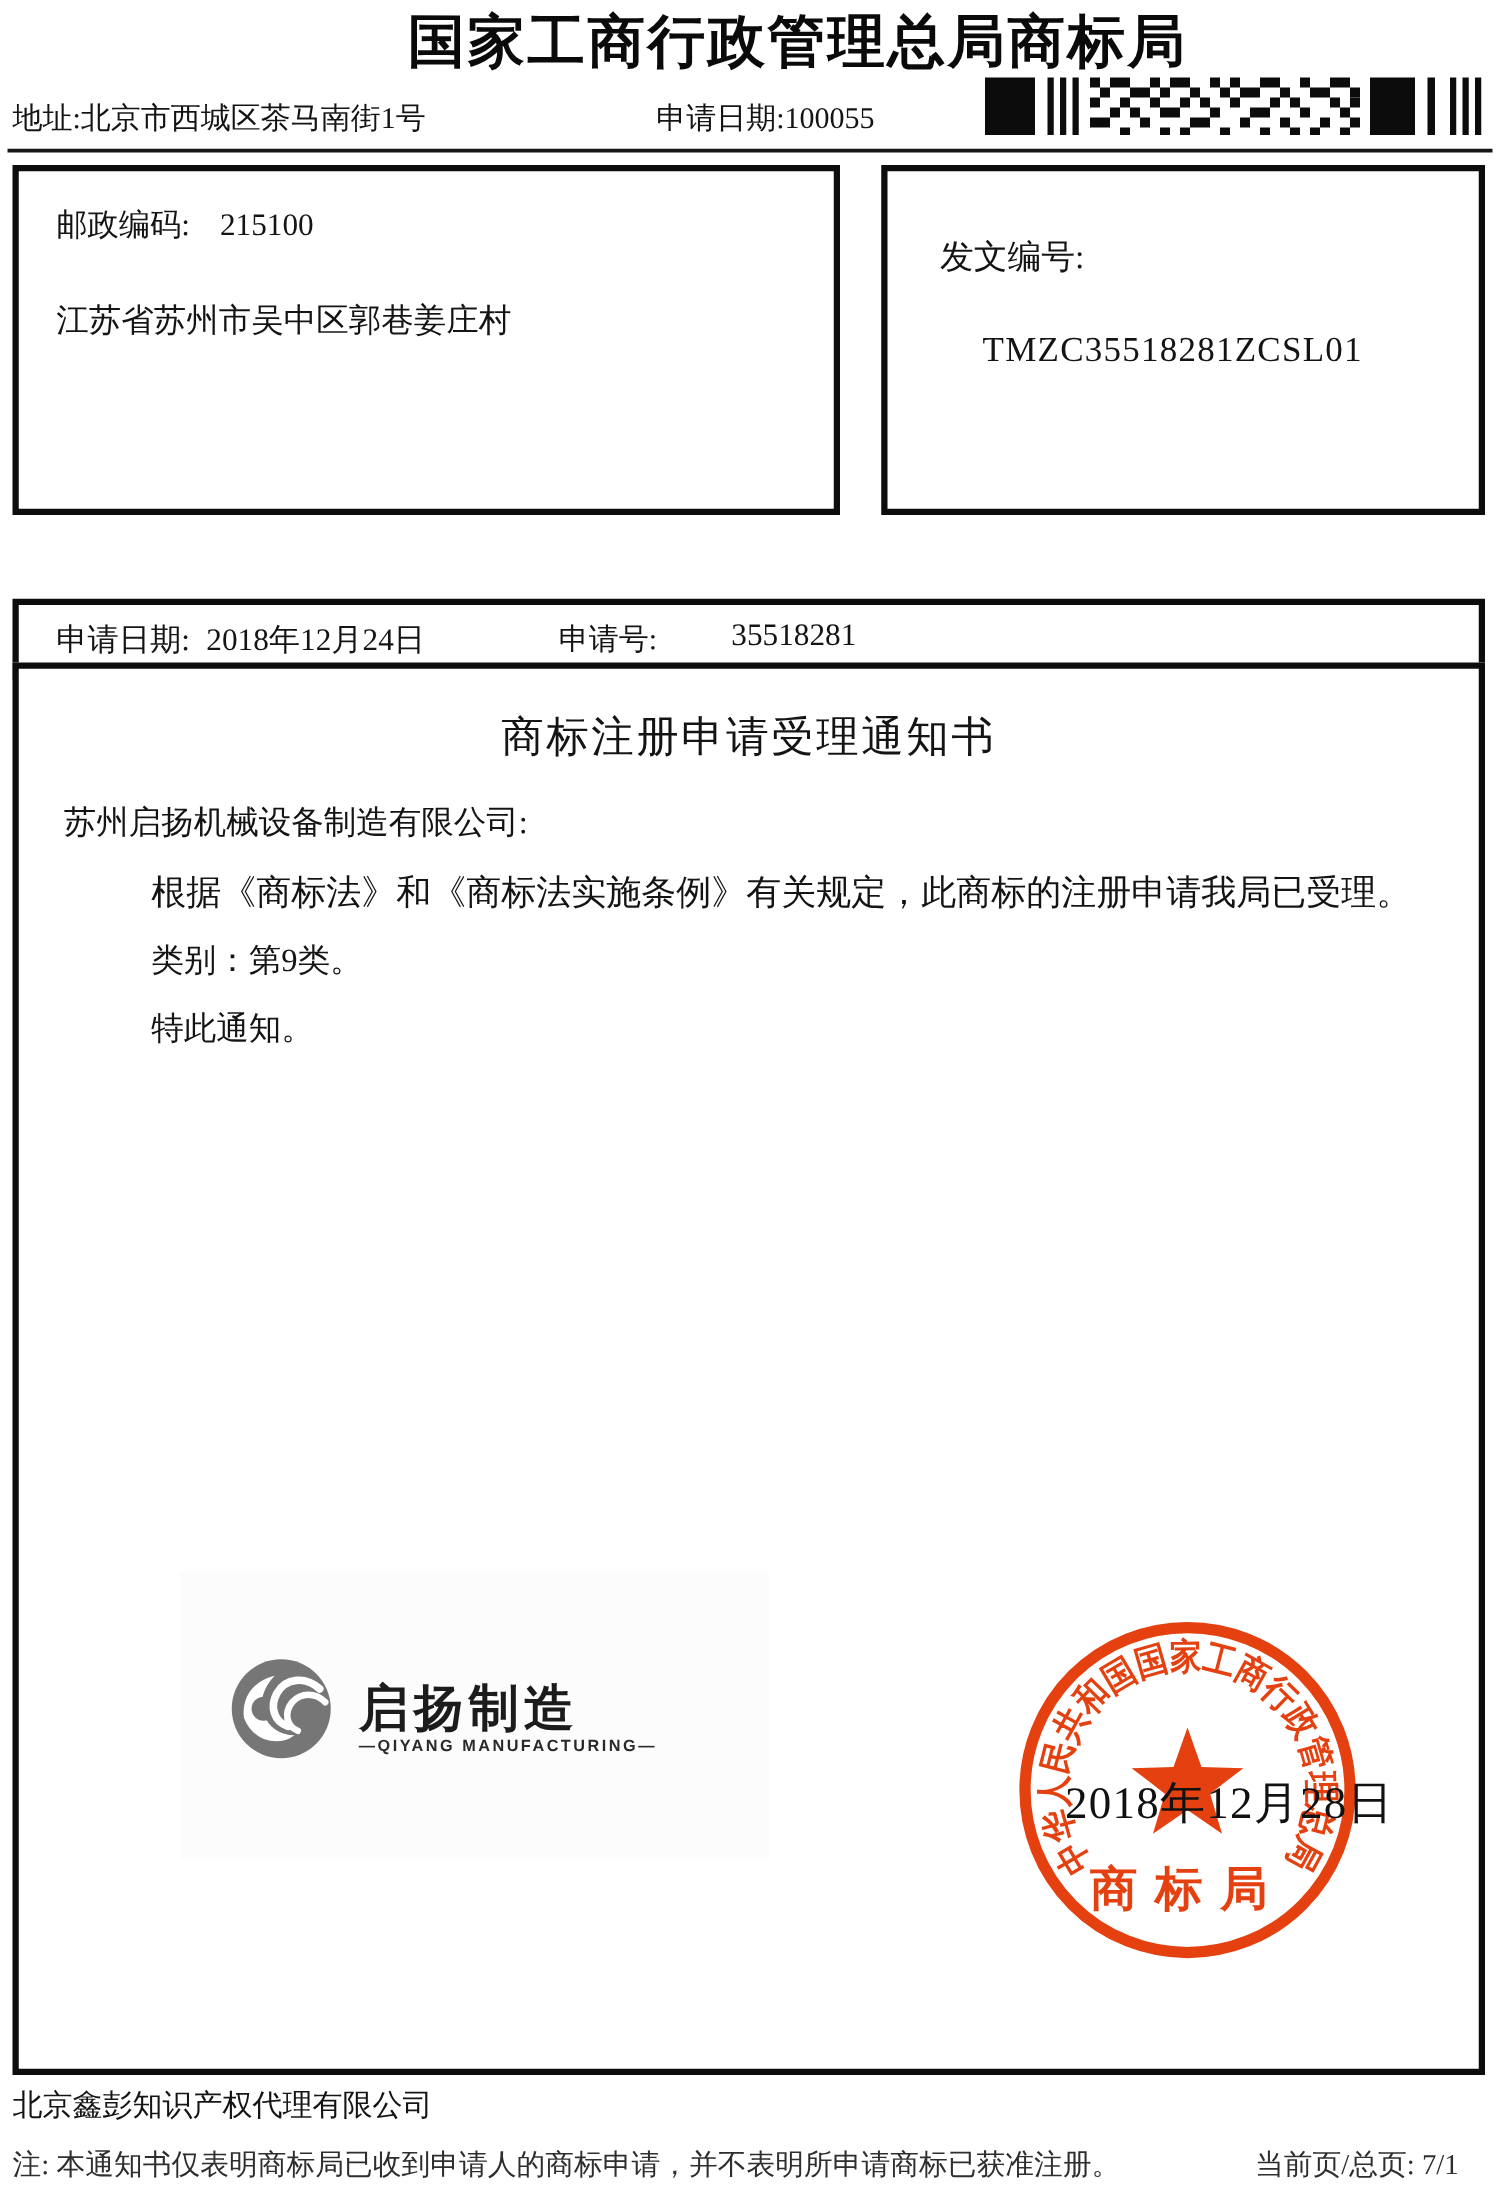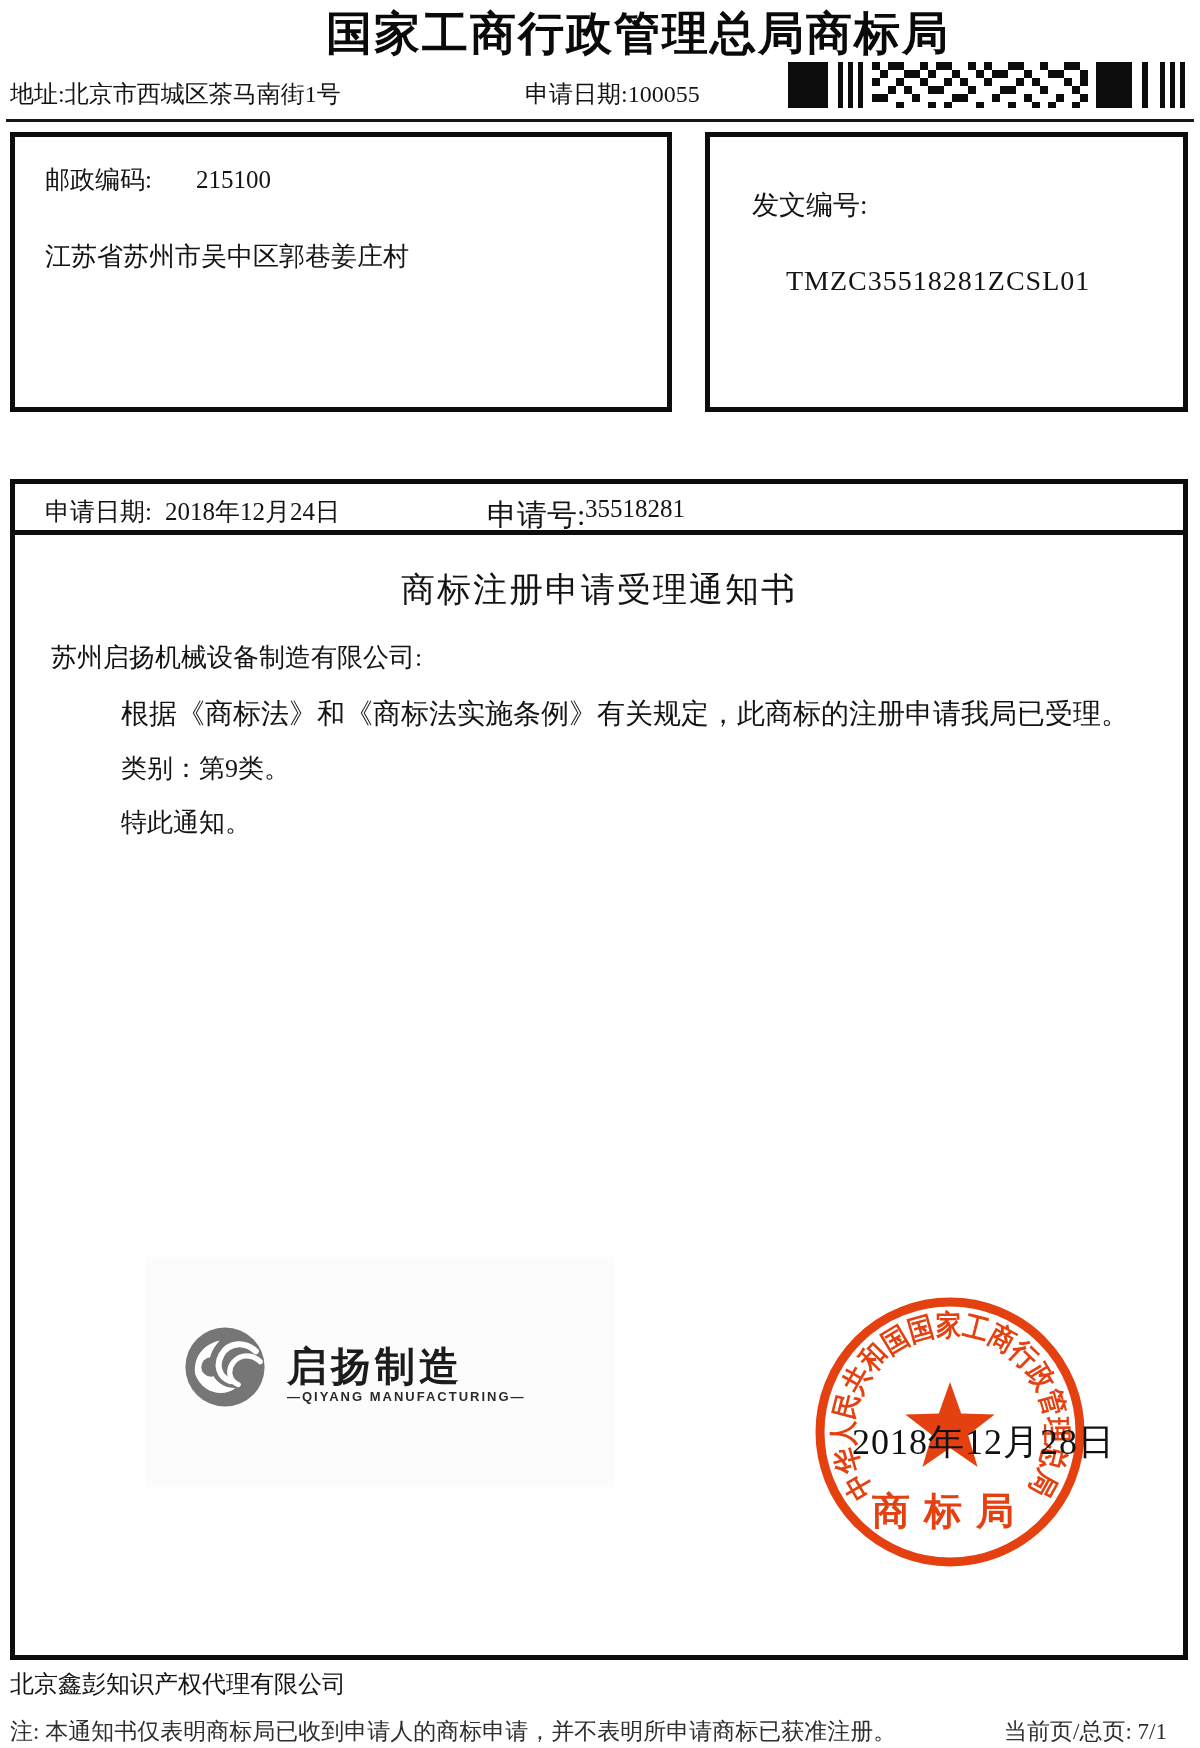--- a/index.html
+++ b/index.html
@@ -24,28 +24,28 @@
   .postal-row{top:78px;left:525px;font-size:24px;}
   .header-rule{top:119px;left:6px;width:1188px;height:3px;background:#161616;}
   .barcode{top:60px;left:788px;}
   
   .box{border:5px solid #0d0d0d;background:#fff;}
   .recipient-box{top:132px;left:10px;width:652px;height:270px;}
   .docnum-box{top:132px;left:705px;width:473px;height:270px;}
   .application-box{top:447px;left:10px;width:1168px;height:55px;margin-top:32px;}
   .main-box{top:530px;left:10px;width:1168px;height:1120px;}
   .recipient-box .line1{top:26px;left:30px;font-size:25px;}
-  .recipient-box .line1 .val{margin-left:44px;}
+  .recipient-box .line1 .val{margin-left:24px;}
   .recipient-box .line2{top:102px;left:30px;font-size:26px;}
   .recipient-box .line3{top:186px;left:30px;font-size:26px;}
   .docnum-box .label{top:50px;left:42px;font-size:27px;}
   .docnum-box .value{top:128px;left:76px;font-size:28px;letter-spacing:1px;}
   .application-box .lbl-date{top:11px;left:30px;font-size:25px;}
   .application-box .val-date{top:11px;left:150px;font-size:25px;}
-  .application-box .lbl-no{top:11px;left:472px;font-size:30px;text-align:center;}
+  .application-box .lbl-no{top:11px;left:432px;font-size:24px;text-align:center;}
   .application-box .val-no{top:11px;left:570px;font-size:25px;}
   
   .notice-title{top:32px;left:0;width:100%;text-align:center;font-size:34px;letter-spacing:2px;}
   .salutation{top:105px;left:36px;font-size:26px;}
   .body-line{top:160px;left:106px;font-size:28px;}
   .category-line{top:216px;left:106px;font-size:26px;}
   .closing-line{top:270px;left:106px;font-size:26px;}
   
   .logo-panel{top:722px;left:130px;width:470px;height:230px;background:#fcfcfc;}
   .logo-emblem{top:66px;left:36px;}

